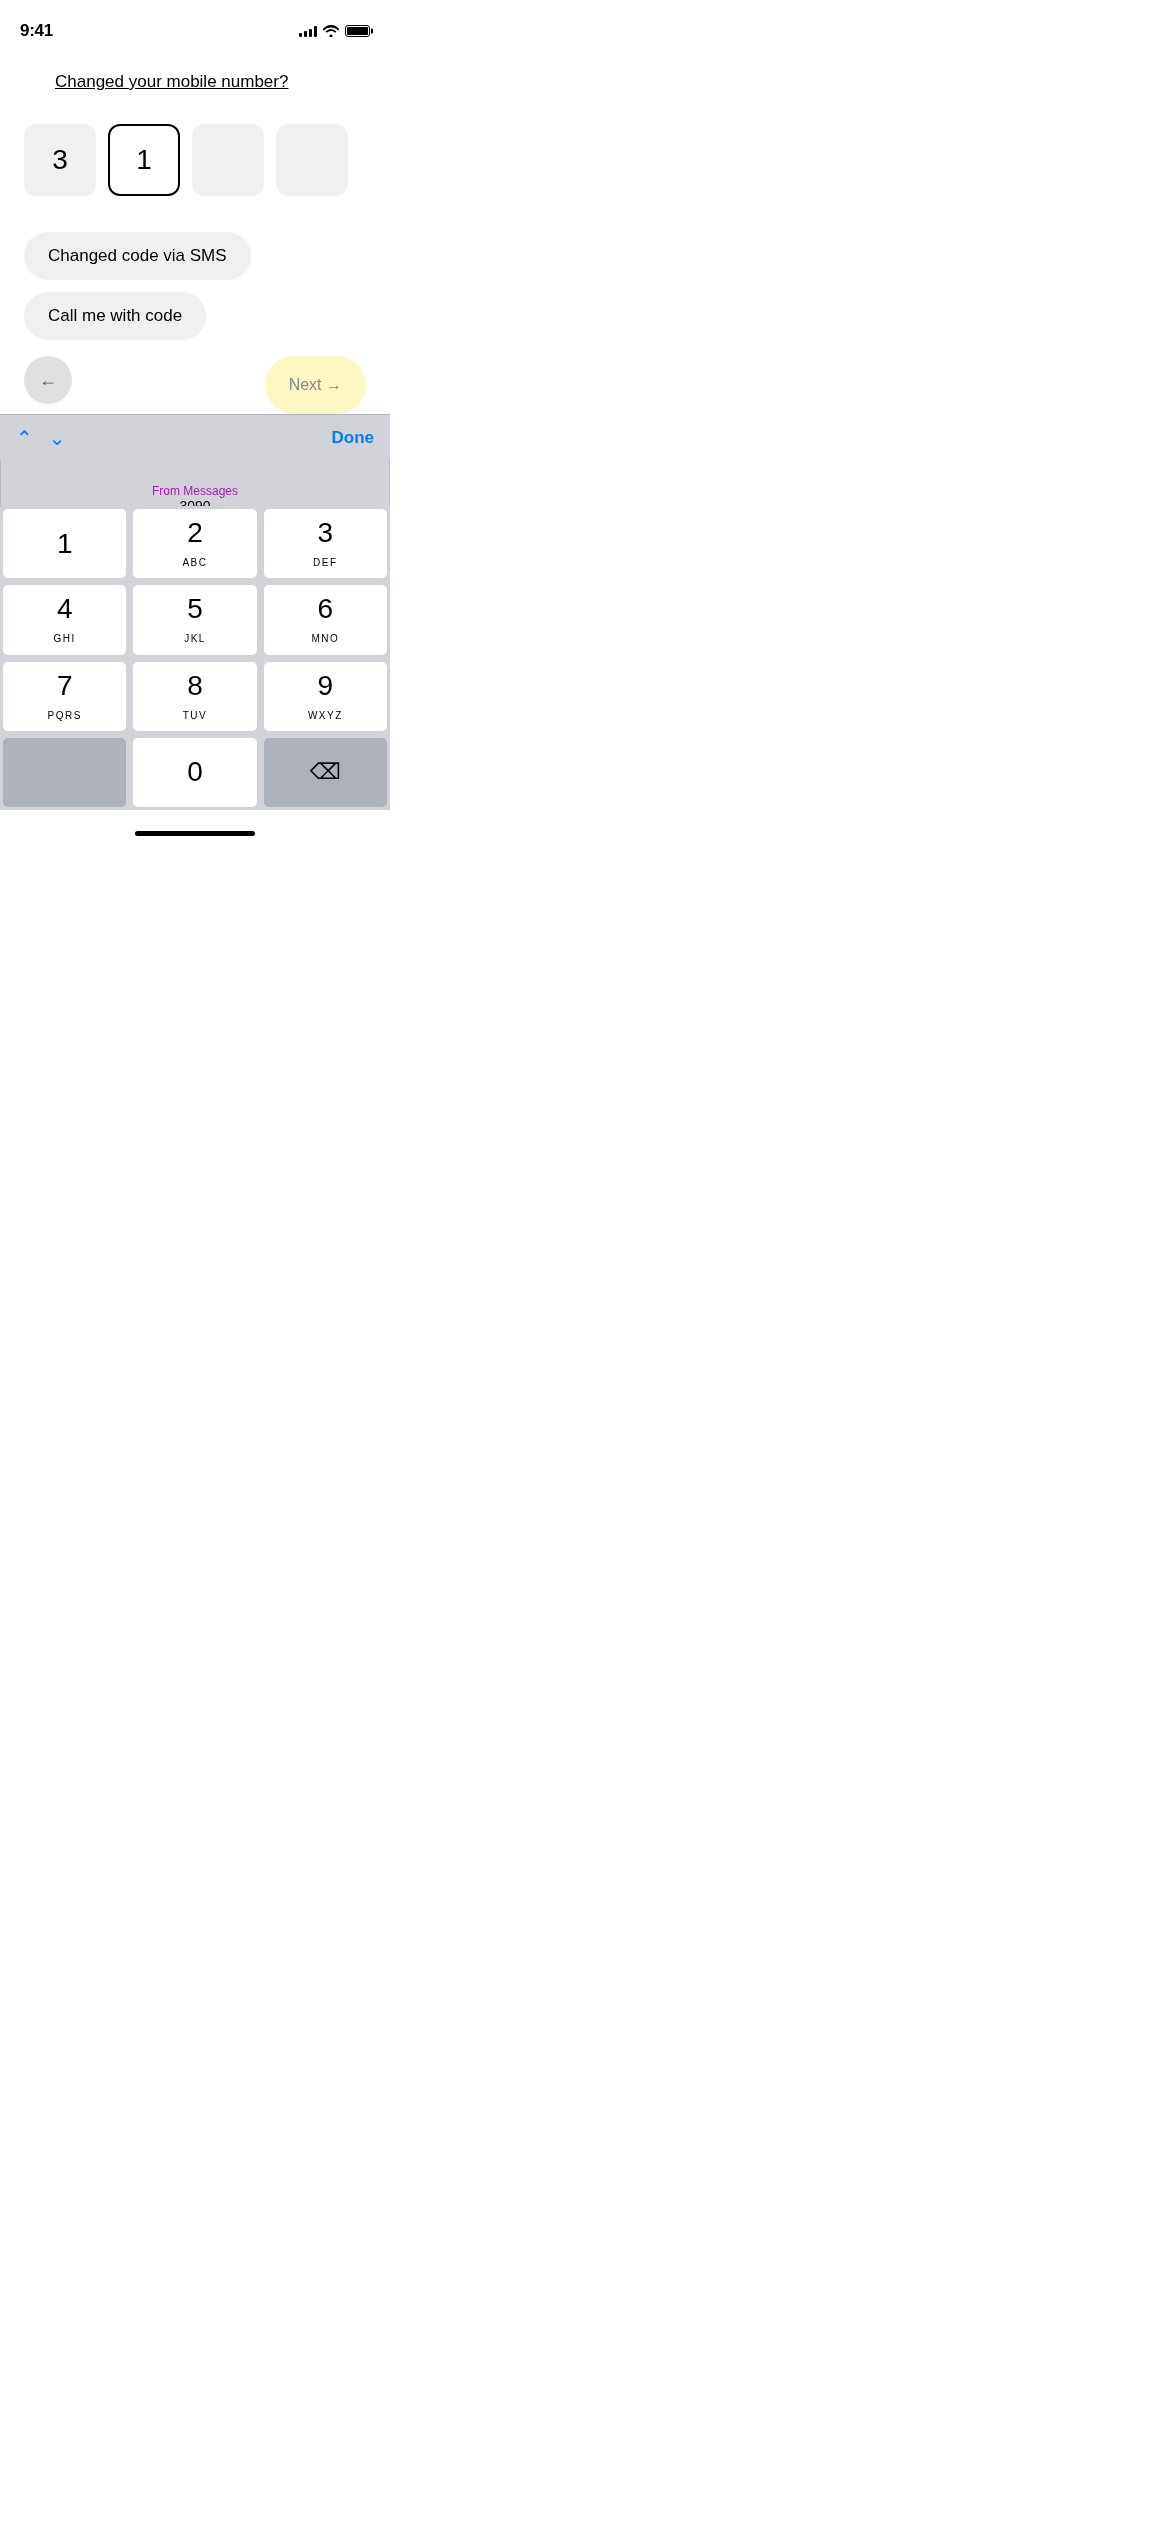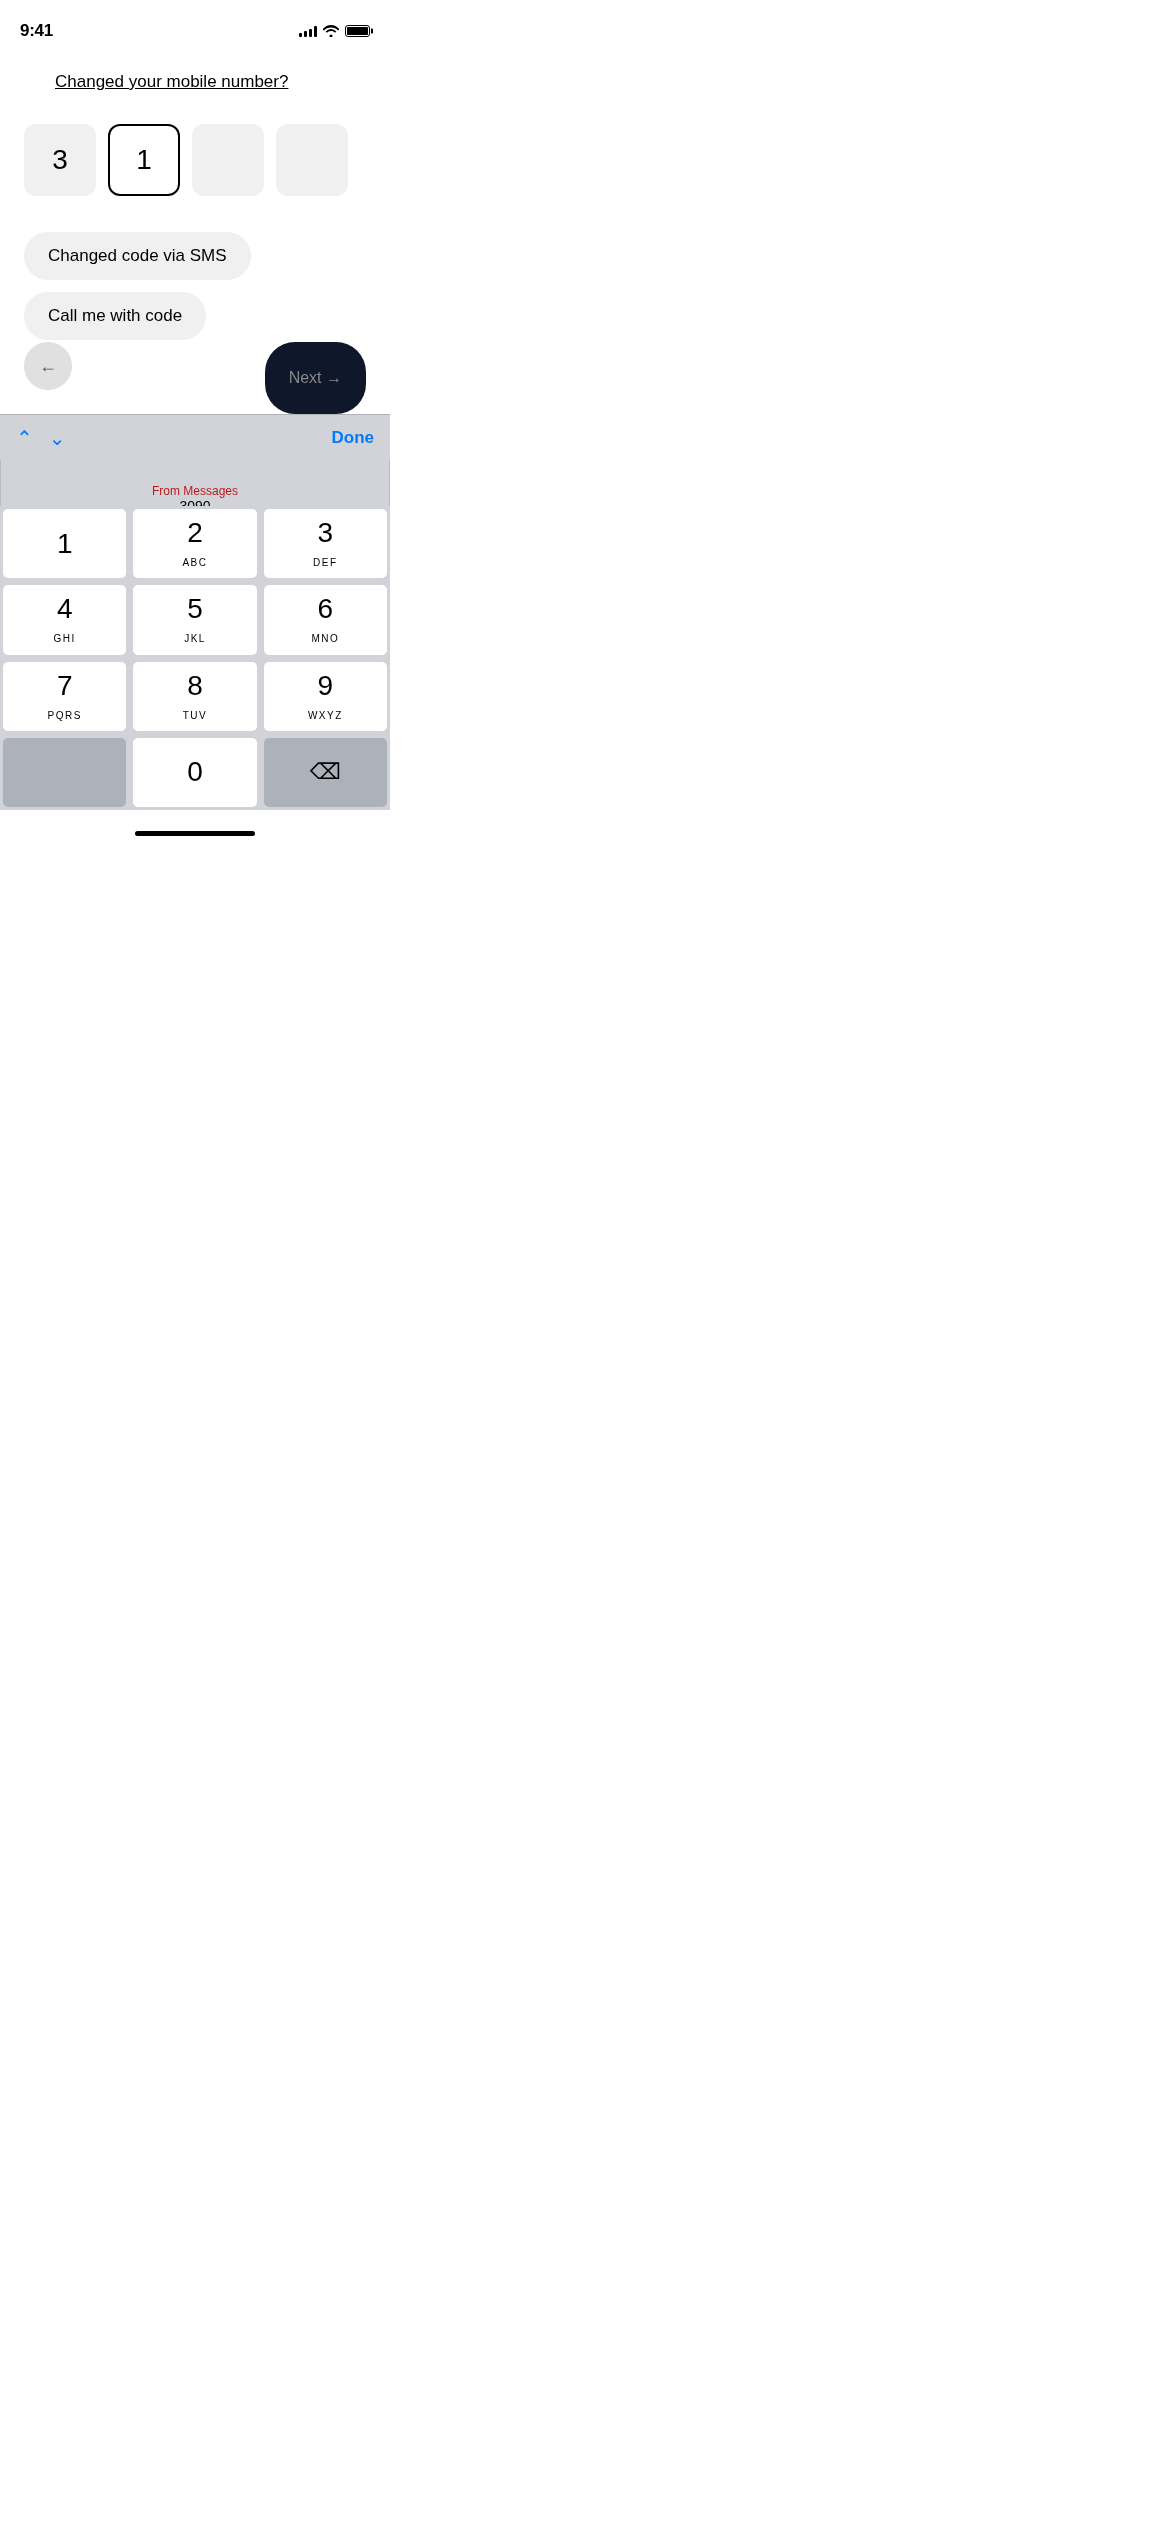--- a/index.html
+++ b/index.html
@@ -170,23 +170,23 @@
       display: flex;
       align-items: center;
       justify-content: center;
       font-size: 18px;
       color: #555;
       border: none;
       cursor: pointer;
     }
 
     .nav-next-btn {
-      background: #0f172a;
+      background: #fef9c3;
       border-radius: 30px;
-      padding: 27px 24px;
+      padding: 20px 24px;
       font-size: 16px;
       color: #888;
       border: none;
       display: flex;
       align-items: center;
       gap: 6px;
     }
 
     
     .keyboard-toolbar {
@@ -238,21 +238,21 @@
       display: flex;
       flex-direction: column;
       align-items: center;
       justify-content: center;
       border-left: 1.5px solid #b8bbc2;
       border-right: 1.5px solid #b8bbc2;
     }
 
     .suggestion-label {
       font-size: 12px;
-      color: #b91c1c;
+      color: #a21caf;
       line-height: 1.2;
       margin-top: 32px;
     }
 
     .suggestion-value {
       font-size: 14px;
       color: #000;
       font-weight: 400;
     }
 

